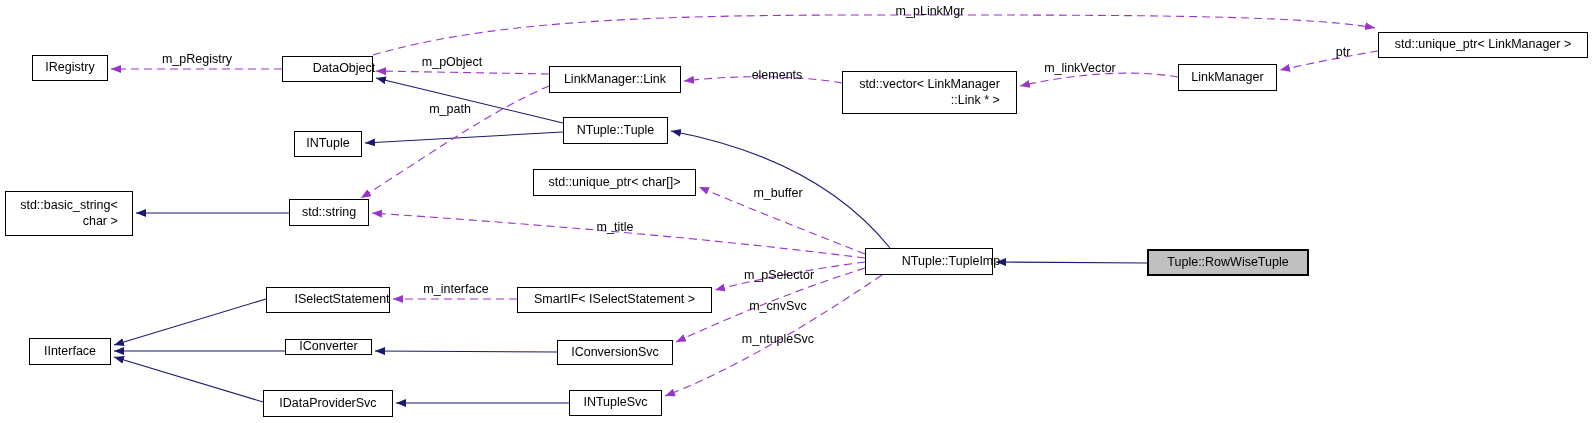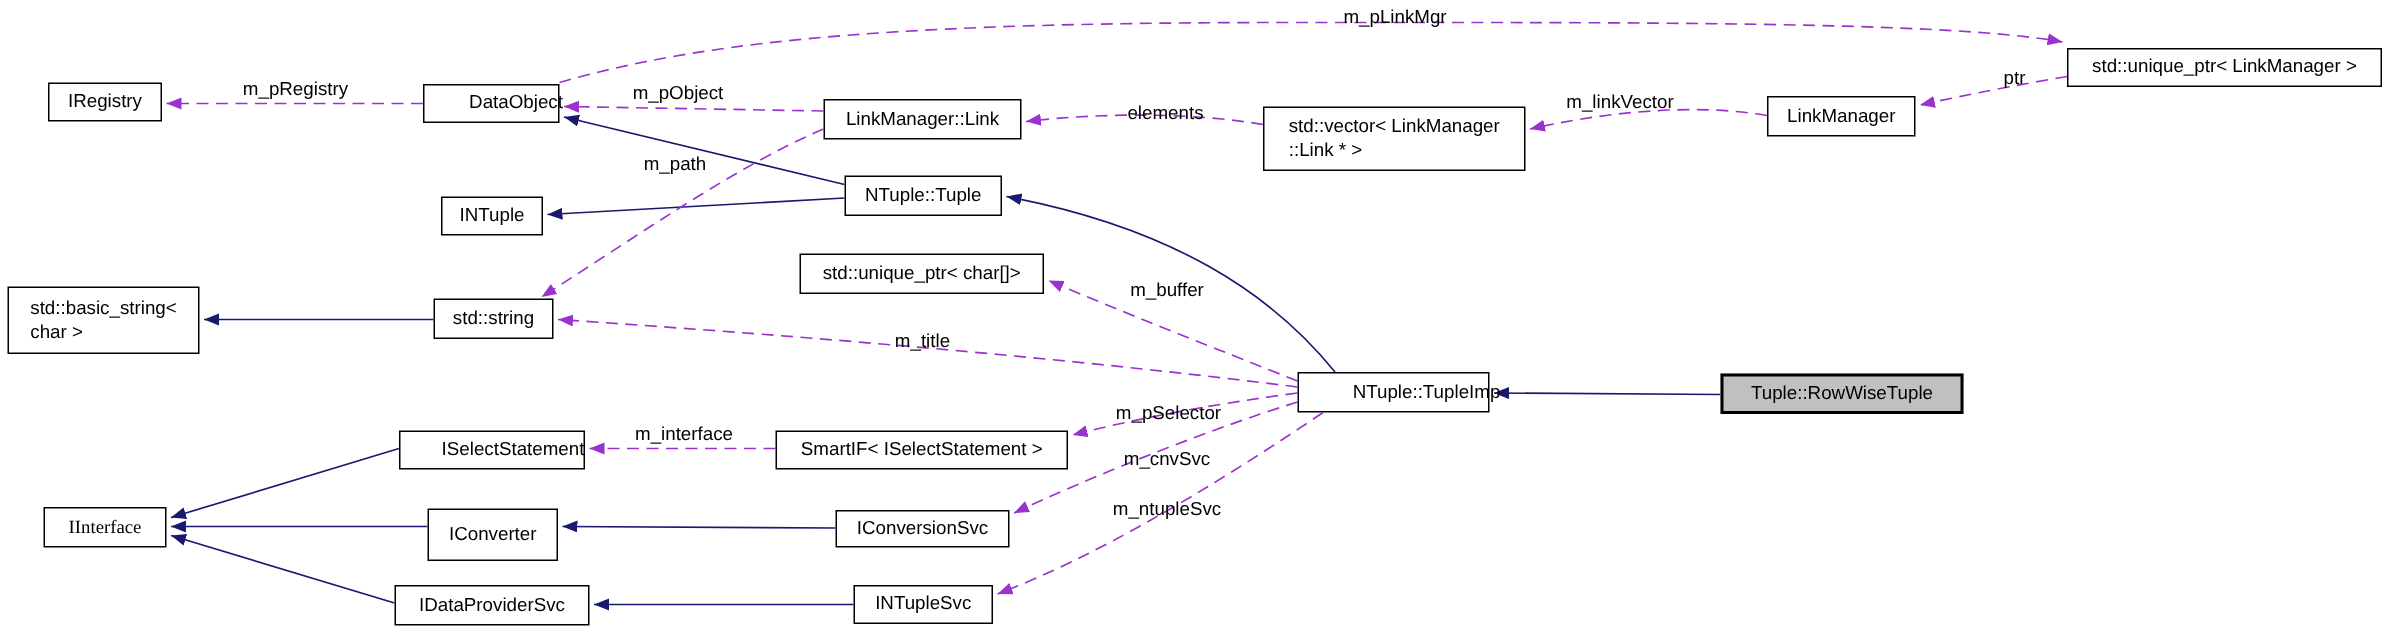--- a/index.html
+++ b/index.html
@@ -14,21 +14,21 @@
   .edge-layer { position: absolute; left: 0; top: 0; }
   .node {
     position: absolute;
     box-sizing: border-box;
     background: #ffffff;
     border: 1px solid #000000;
     color: #000000;
     display: flex;
     align-items: center;
     justify-content: center;
-    text-align: left;
+    text-align: right;
     font-size: 12.5px;
     line-height: 1.25;
     white-space: pre-line;
   }
   .node.highlight {
     background: #c0c0c0;
     border-width: 2px;
   }
   .edge-label {
     font-family: "Liberation Sans", sans-serif;
@@ -94,22 +94,22 @@
     <text class="edge-label" x="456" y="293">m_interface</text>
   </svg>
 
   <div class="node" style="left:32px;  top:55px;  width:76px;  height:26px;">IRegistry</div>
   <div class="node" style="left:282px; top:56px;  width:91px;  height:26px;padding-left:33px;">DataObject</div>
   <div class="node" style="left:294px; top:131px; width:68px;  height:26px;">INTuple</div>
   <div class="node" style="left:5px;   top:191px; width:128px; height:45px;">std::basic_string&lt;
 char &gt;</div>
   <div class="node" style="left:289px; top:199px; width:80px;  height:27px;">std::string</div>
   <div class="node" style="left:266px; top:287px; width:124px; height:26px;padding-left:28px;">ISelectStatement</div>
-  <div class="node" style="left:29px;  top:338px; width:82px;  height:27px;font-family:Liberation Serif, serif;">IInterface</div>
-  <div class="node" style="left:285px; top:339px; width:87px;  height:35px;">IConverter</div>
+  <div class="node" style="left:29px;  top:338px; width:82px;  height:27px;">IInterface</div>
+  <div class="node" style="left:285px; top:339px; width:87px;  height:16px;">IConverter</div>
   <div class="node" style="left:263px; top:390px; width:130px; height:27px;">IDataProviderSvc</div>
   <div class="node" style="left:563px; top:117px; width:105px; height:27px;">NTuple::Tuple</div>
   <div class="node" style="left:549px; top:66px;  width:132px; height:27px;">LinkManager::Link</div>
   <div class="node" style="left:533px; top:169px; width:163px; height:27px;">std::unique_ptr&lt; char[]&gt;</div>
   <div class="node" style="left:517px; top:287px; width:195px; height:26px;">SmartIF&lt; ISelectStatement &gt;</div>
   <div class="node" style="left:557px; top:340px; width:116px; height:25px;">IConversionSvc</div>
   <div class="node" style="left:569px; top:390px; width:93px;  height:26px;">INTupleSvc</div>
   <div class="node" style="left:842px; top:71px;  width:175px; height:43px;">std::vector&lt; LinkManager
 ::Link * &gt;</div>
   <div class="node" style="left:1178px;top:64px;  width:99px;  height:27px;">LinkManager</div>

